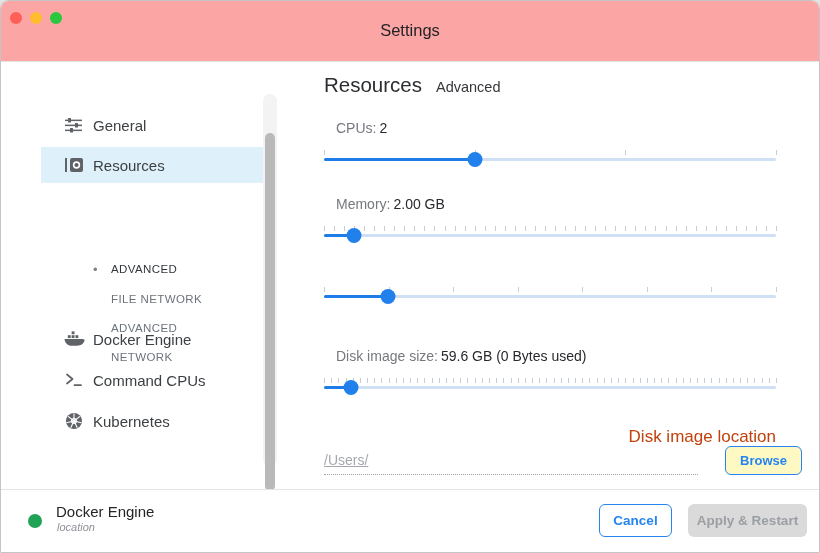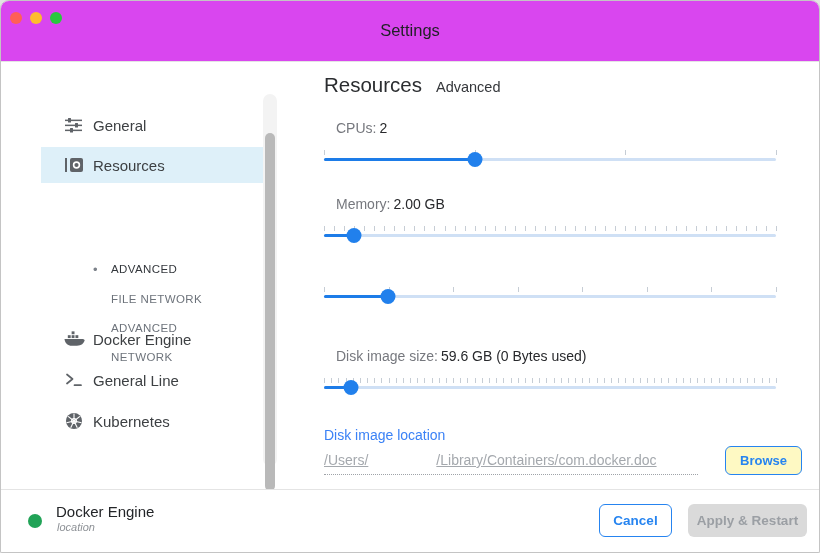--- a/index.html
+++ b/index.html
@@ -4,21 +4,21 @@
 <style>
   * { box-sizing: border-box; margin: 0; padding: 0; }
   html,body { background:#e8e8e8; }
   body { font-family: "Liberation Sans", sans-serif; }
   .window {
     position: relative; width: 820px; height: 553px; background:#fff;
     border:1px solid #c4c4c4; border-radius:9px 9px 2px 2px; overflow:hidden;
     box-shadow:0 10px 30px rgba(0,0,0,.15);
   }
   
-  .titlebar { position:absolute; top:0; left:0; right:0; height:61px; background:#d946ef; border-bottom:1px solid #e4e4e4; }
+  .titlebar { position:absolute; top:0; left:0; right:0; height:61px; background:#fca5a5; border-bottom:1px solid #e4e4e4; }
   .traffic { position:absolute; top:11px; left:9px; display:flex; gap:8px; }
   .traffic span { width:12px; height:12px; border-radius:50%; display:block; }
   .tl-red{background:#ff5f57;} .tl-yellow{background:#febc2e;} .tl-green{background:#2ac73f;}
   .win-title { position:absolute; left:0; right:0; top:20px; text-align:center; font-size:16.5px; color:#1f2024; }
   
   .sidebar { position:absolute; top:61px; left:0; width:276px; bottom:63px; background:#fff; }
   .nav-item { position:absolute; left:40px; width:222px; height:32px; display:flex; align-items:center; cursor:pointer; }
   .nav-item.active { background:#def0f9; height:36px; }
   .nav-icon { width:36px; margin-left:15px; display:flex; align-items:center; justify-content:center; flex:0 0 36px; }
   .nav-label { font-size:15px; color:#3d4043; margin-left:1px; }
@@ -35,21 +35,21 @@
   .h-sub { font-size:14.5px; color:#35373b; }
   .section { position:absolute; left:47px; width:452px; }
   .field-label { font-size:14px; color:#76787e;margin-left:12px; }
   .field-label .val { color:#28292c; margin-left:3px; }
   .slider { position:relative; height:20px; margin-top:14px; }
   .ticks { position:absolute; top:0; left:0; right:0; height:6px; }
   .tick { position:absolute; top:0; width:1px; height:5px; background:#c6cdd5; }
   .track { position:absolute; top:8px; left:0; right:0; height:3px; background:#cfe0f5; border-radius:2px; cursor:pointer; }
   .fill { position:absolute; top:0; left:0; height:3px; background:#1d7ce8; border-radius:2px; }
   .handle { position:absolute; top:2px; width:15px; height:15px; border-radius:50%; background:#2180ec; transform:translateX(-50%); z-index:2; cursor:grab; }
-  .dim-label { font-size:14px; color:#3b82f6; }
+  .dim-label { font-size:17px; color:#c2410c;text-align:right; }
   .path-row { position:absolute; left:47px; top:384px; display:flex; align-items:center; }
   .path-box { width:374px; height:29px; display:flex; align-items:center; overflow:hidden; white-space:nowrap;
               border-bottom:1px dotted #9fa3a8; font-size:14px; color:#a4a8ad;text-decoration:underline; }
   .redacted { display:inline-block; width:68px; }
   .browse-btn { margin-left:27px; width:77px; height:29px; border:1px solid #2684f0; border-radius:6px; background:#fef9c3;
                 color:#2684f0; font-size:13px; font-weight:700; font-family:"Liberation Sans",sans-serif; cursor:pointer; }
   
   .footer { position:absolute; left:0; right:0; bottom:0; height:63px; background:#fff; border-top:1px solid #e4e4e4; }
   .status-dot { position:absolute; left:27px; top:24px; width:14px; height:14px; border-radius:50%; background:#21a357; }
   .engine-name { position:absolute; left:55px; top:13px; font-size:15px; color:#232528; }
@@ -128,21 +128,21 @@
       <span class="nav-label">Docker Engine</span>
     </div>
 
     <div class="nav-item" style="top:302px">
       <span class="nav-icon">
         <svg width="16" height="14" viewBox="0 0 16 14">
           <polyline points="1,1.5 6.5,6 1,10.5" fill="none" stroke="#5f6368" stroke-width="1.7" stroke-linecap="round" stroke-linejoin="round"></polyline>
           <line x1="8.5" y1="12.2" x2="15" y2="12.2" stroke="#5f6368" stroke-width="1.7" stroke-linecap="round"></line>
         </svg>
       </span>
-      <span class="nav-label">General Line</span>
+      <span class="nav-label">Command CPUs</span>
     </div>
 
     <div class="nav-item" style="top:343px">
       <span class="nav-icon">
         <svg width="18" height="18" viewBox="0 0 18 18">
           <circle class="ic" cx="9" cy="9" r="8"></circle>
           <g stroke="#ffffff" stroke-width="1.1">
             <line x1="9" y1="9" x2="9" y2="1.5"></line>
               <line x1="9" y1="9" x2="14.9" y2="4.4"></line>
             <line x1="9" y1="9" x2="16.4" y2="10.7"></line>
@@ -337,21 +337,20 @@
       </div>
     </div>
 
     <div class="section" style="top:365px">
       <div class="dim-label">Disk image location</div>
     </div>
     <div class="path-row">
       <div class="path-box">
         <span>/Users/</span>
         <span class="redacted"></span>
-        <span>/Library/Containers/com.docker.doc</span>
       </div>
       <button class="browse-btn">Browse</button>
     </div>
   </div>
 
   <div class="footer">
     <span class="status-dot"></span>
     <div class="engine-name">Docker Engine</div>
     <div class="engine-status">location</div>
     <button class="cancel-btn">Cancel</button>

